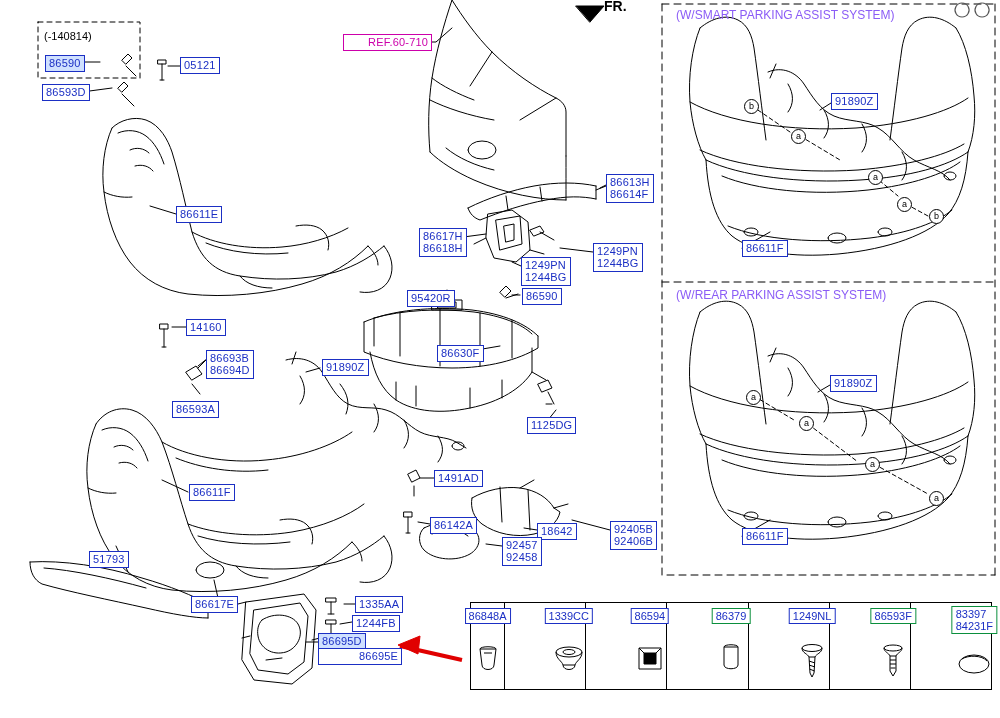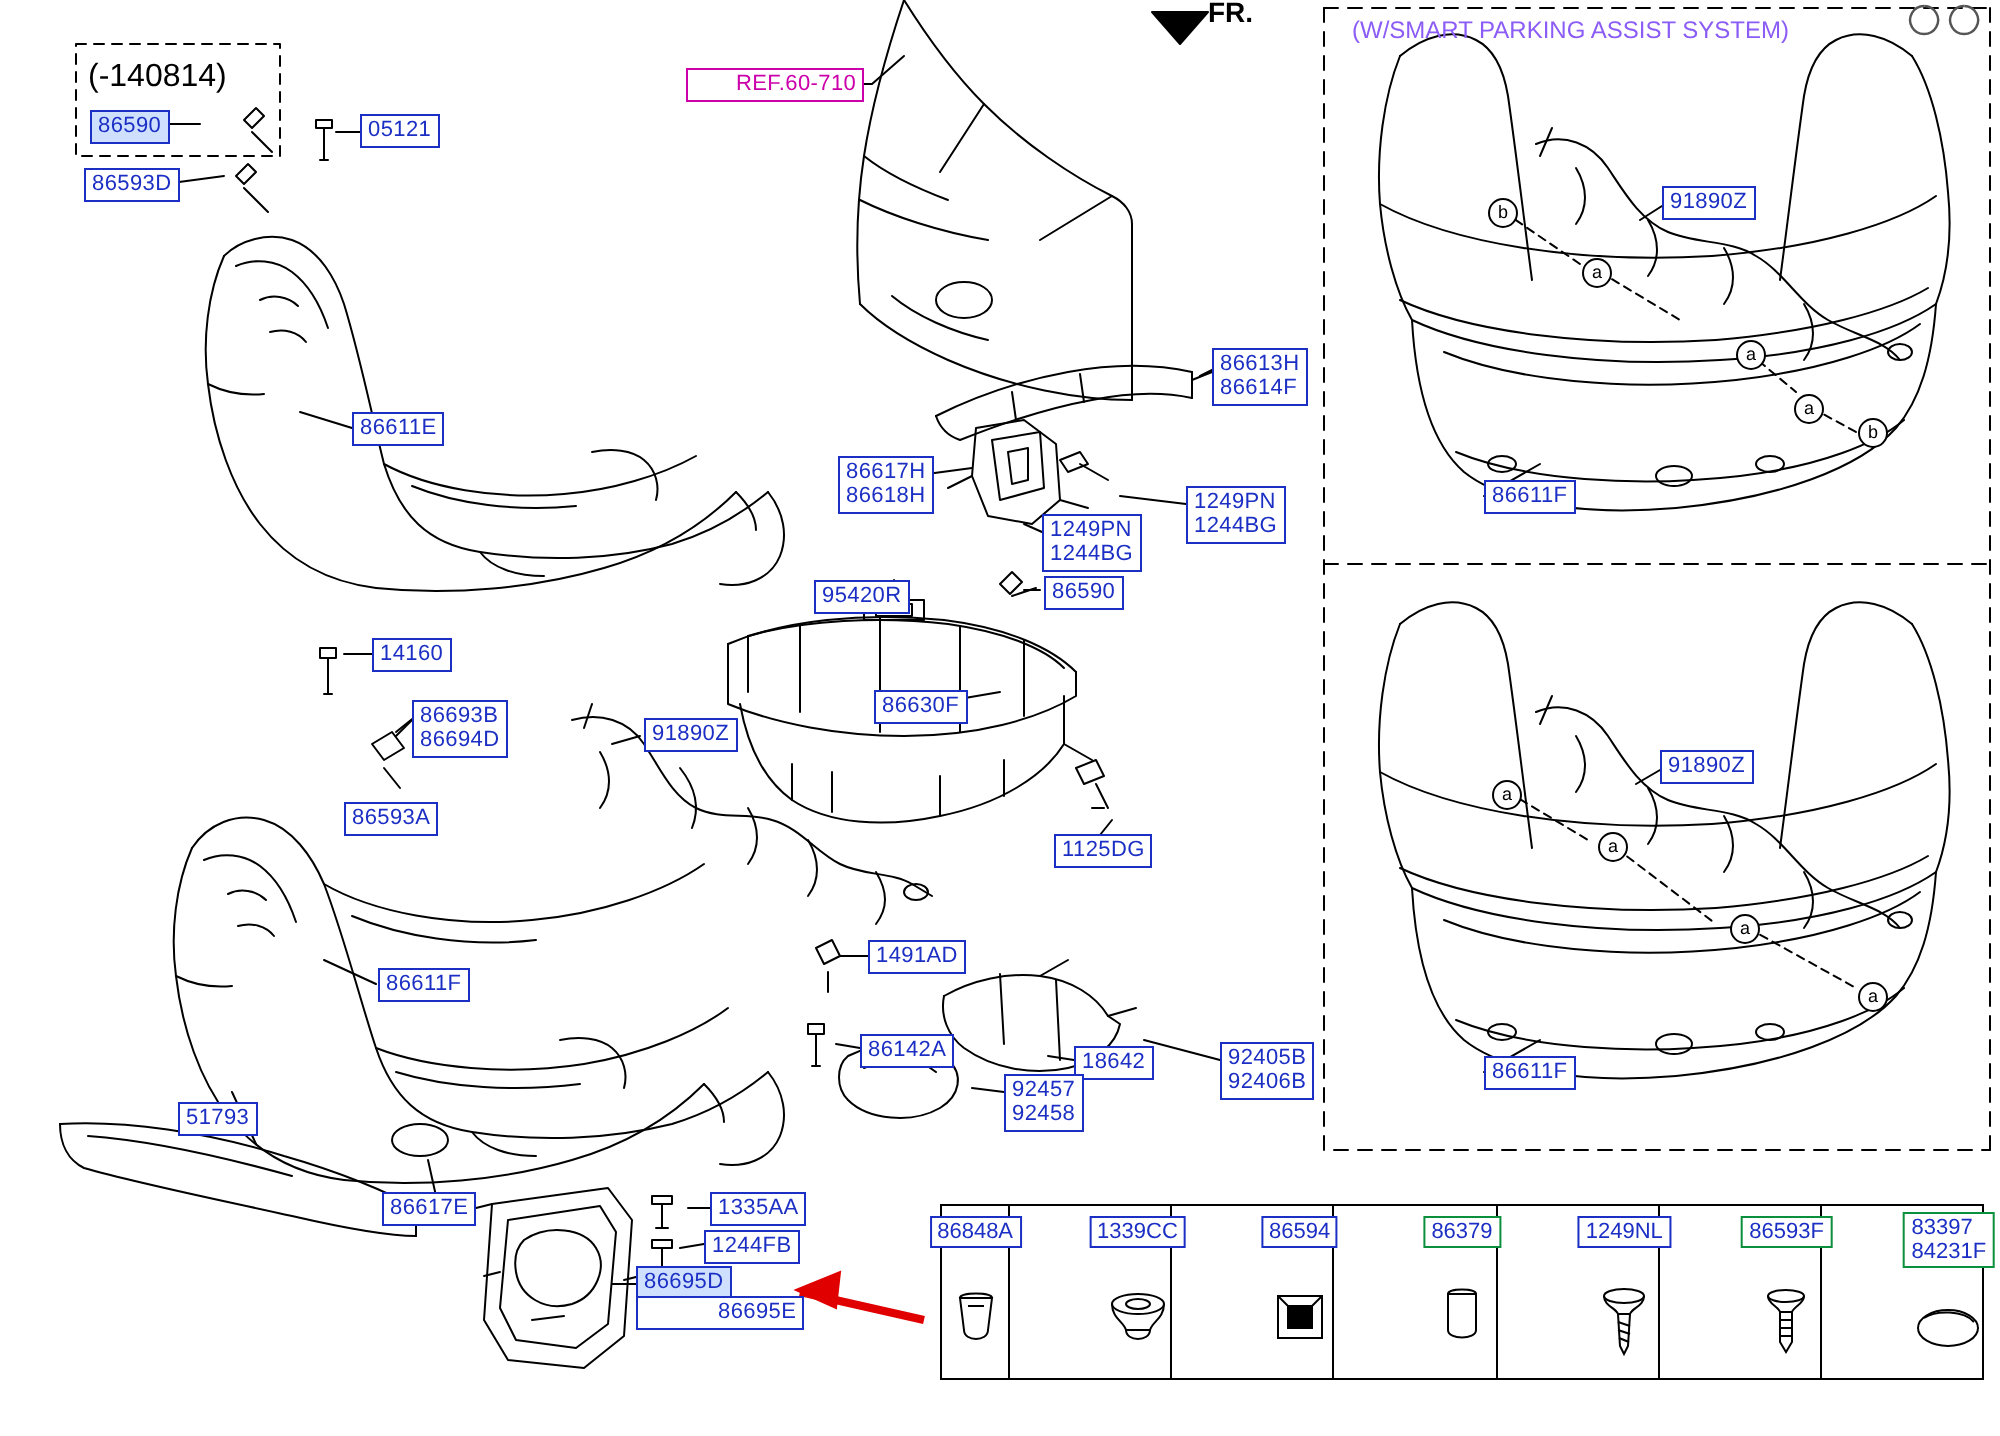--- a/index.html
+++ b/index.html
@@ -25,21 +25,21 @@
     white-space:pre;
     letter-spacing:0.2px;
     font-family:"Liberation Sans", sans-serif;
   }
   .lbl.magenta{border-color:#cc00aa;color:#cc00aa;padding-left:24px;}
   .lbl.hilite{border-color:#1b2fc4;color:#1b2fc4;background:#cfe0ff;}
 
   .plaintxt{
     position:absolute;
     color:#000;
-    font-size:16px;
+    font-size:11px;
     font-family:"Liberation Sans", sans-serif;
     white-space:pre;
   }
   .bold{font-weight:bold;}
 
   
   .panelcap{
     position:absolute;
     font-size:12px;color:#8b5cf6;white-space:pre;
   }
@@ -356,20 +356,21 @@
 
     <g stroke="#555" fill="none" stroke-width="1.2">
       <path d="M962 3 a7 7 0 1 0 0.1 0"></path>
       <path d="M982 3 a7 7 0 1 0 0.1 0"></path>
     </g>
   </svg>
 
   <div class="plaintxt bold" style="left:604px;top:-2px;font-size:14px;">FR.</div>
   <div class="plaintxt" style="left:44px;top:30px;">(-140814)</div>
   <div class="panelcap" style="left:676px;top:8px;">(W/SMART PARKING ASSIST SYSTEM)</div>
+  <div class="panelcap" style="left:676px;top:288px;">(W/REAR PARKING ASSIST SYSTEM)</div>
 
   <div class="lbl hilite" style="left:45px;top:55px;">86590</div>
   <div class="lbl" style="left:42px;top:84px;">86593D</div>
   <div class="lbl" style="left:180px;top:57px;">05121</div>
   <div class="lbl magenta" style="left:343px;top:34px;">REF.60-710</div>
   <div class="lbl" style="left:176px;top:206px;">86611E</div>
   <div class="lbl" style="left:606px;top:174px;">86613H
 86614F</div>
   <div class="lbl" style="left:419px;top:228px;">86617H
 86618H</div>

